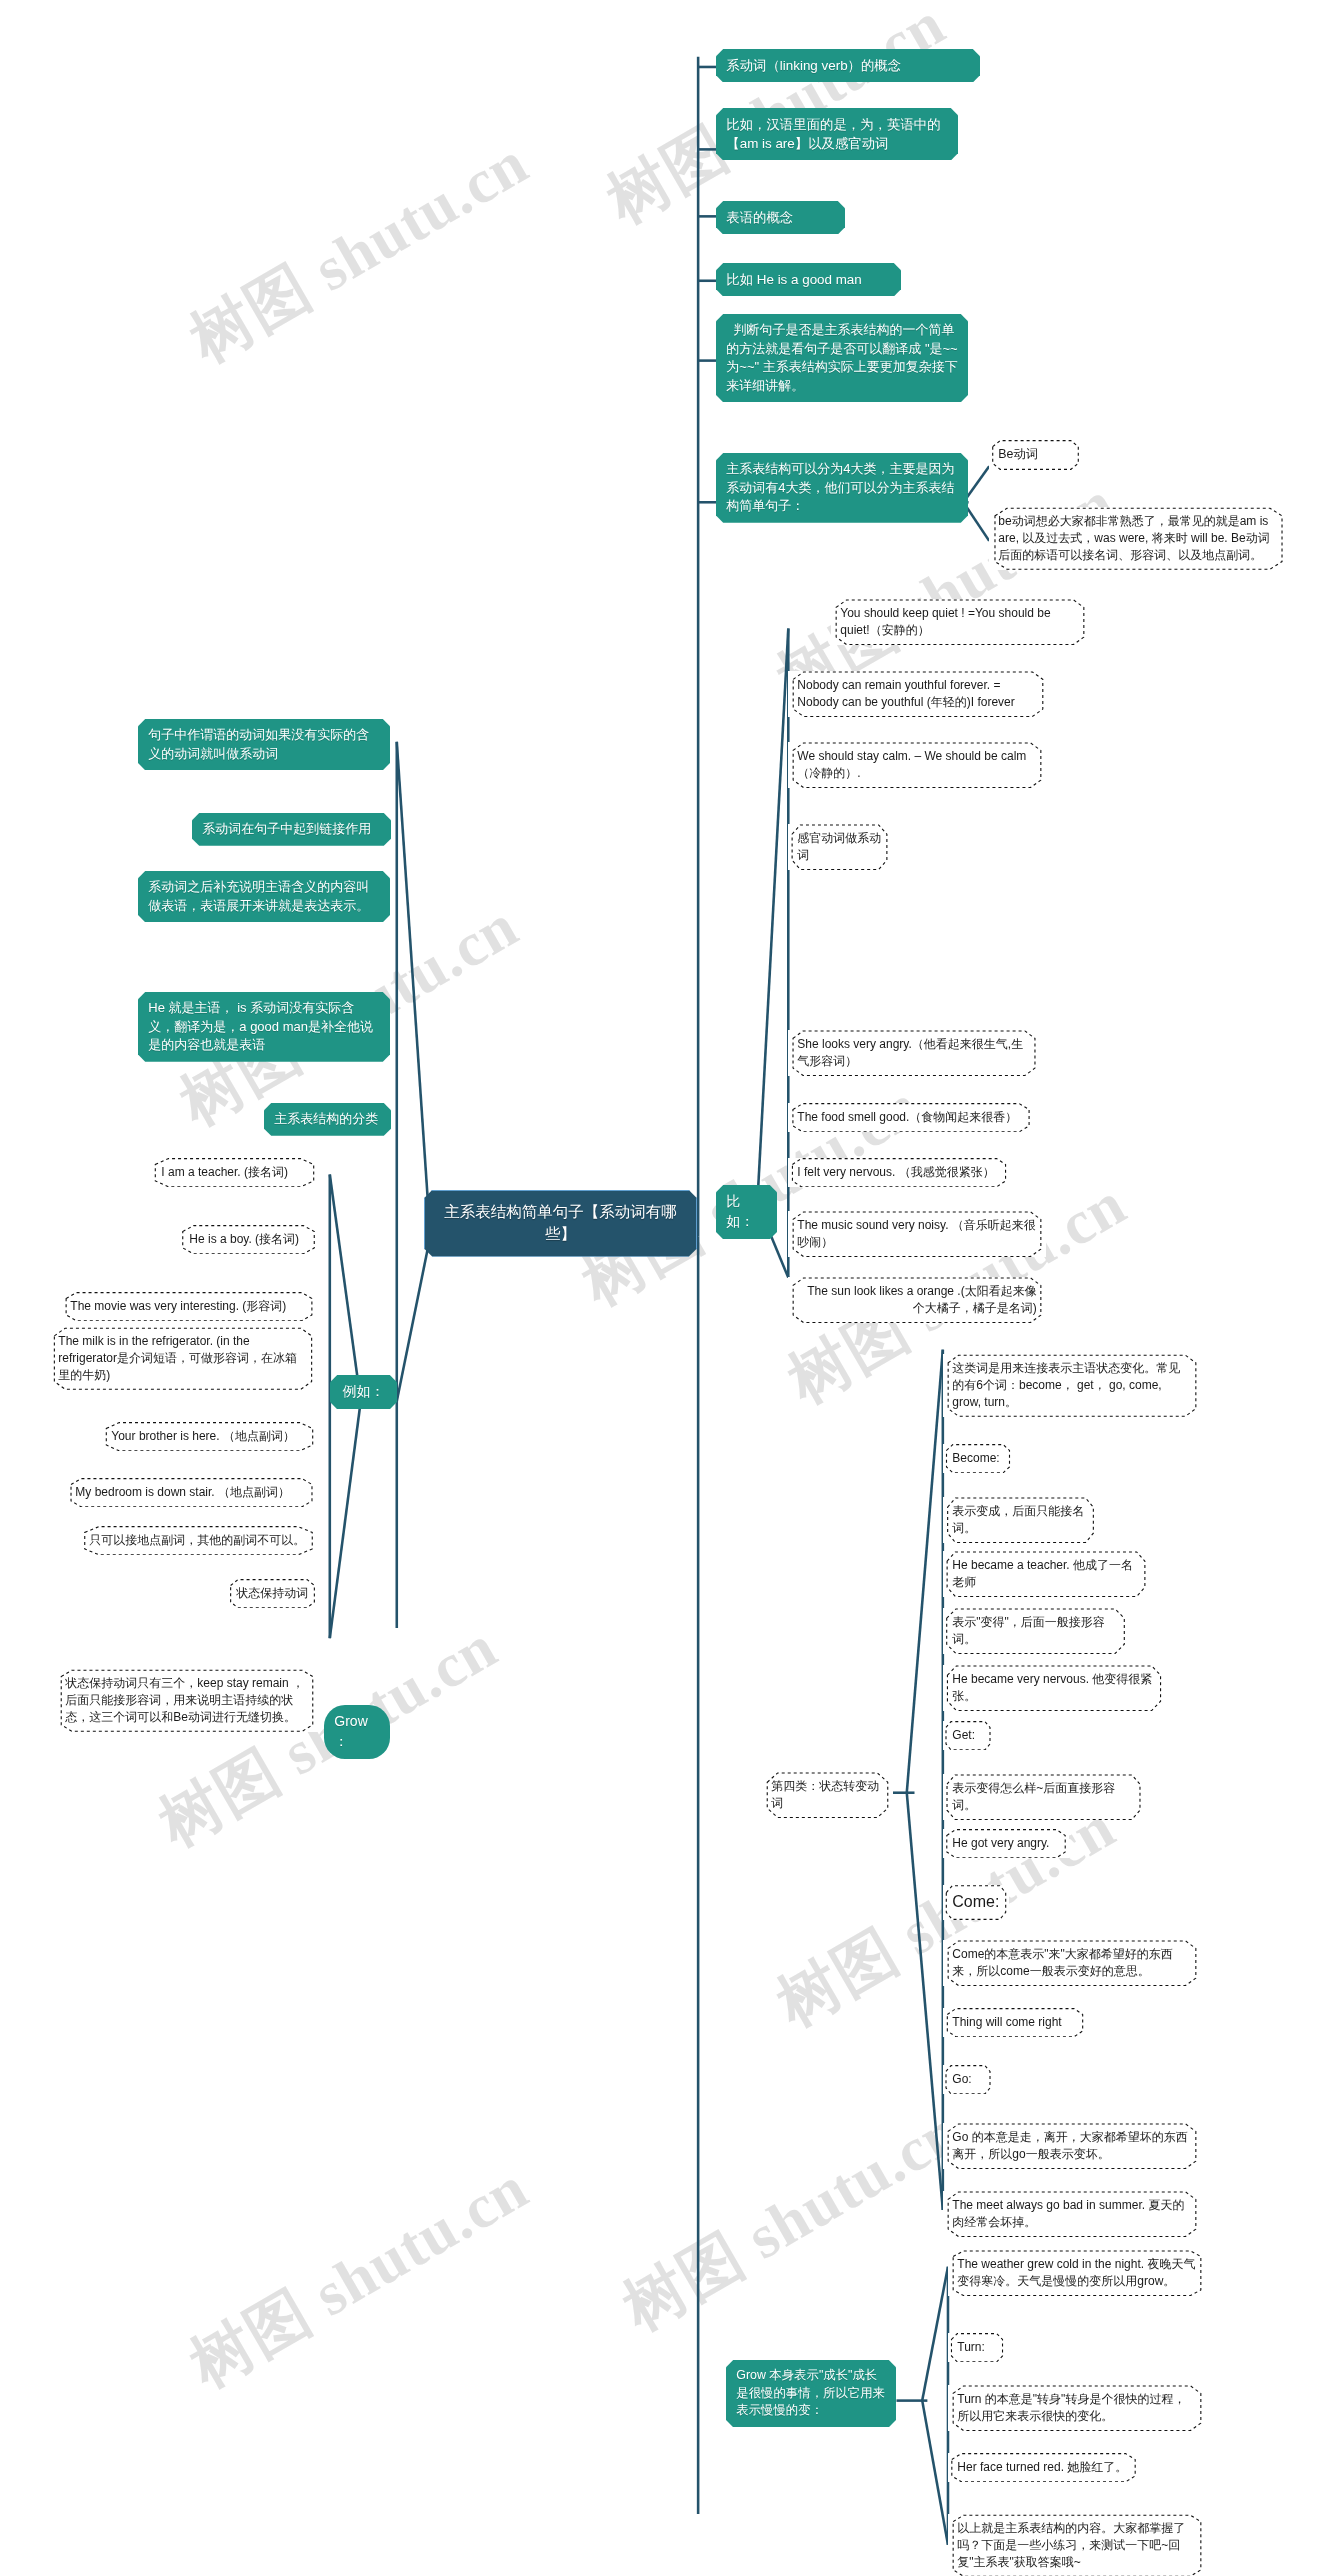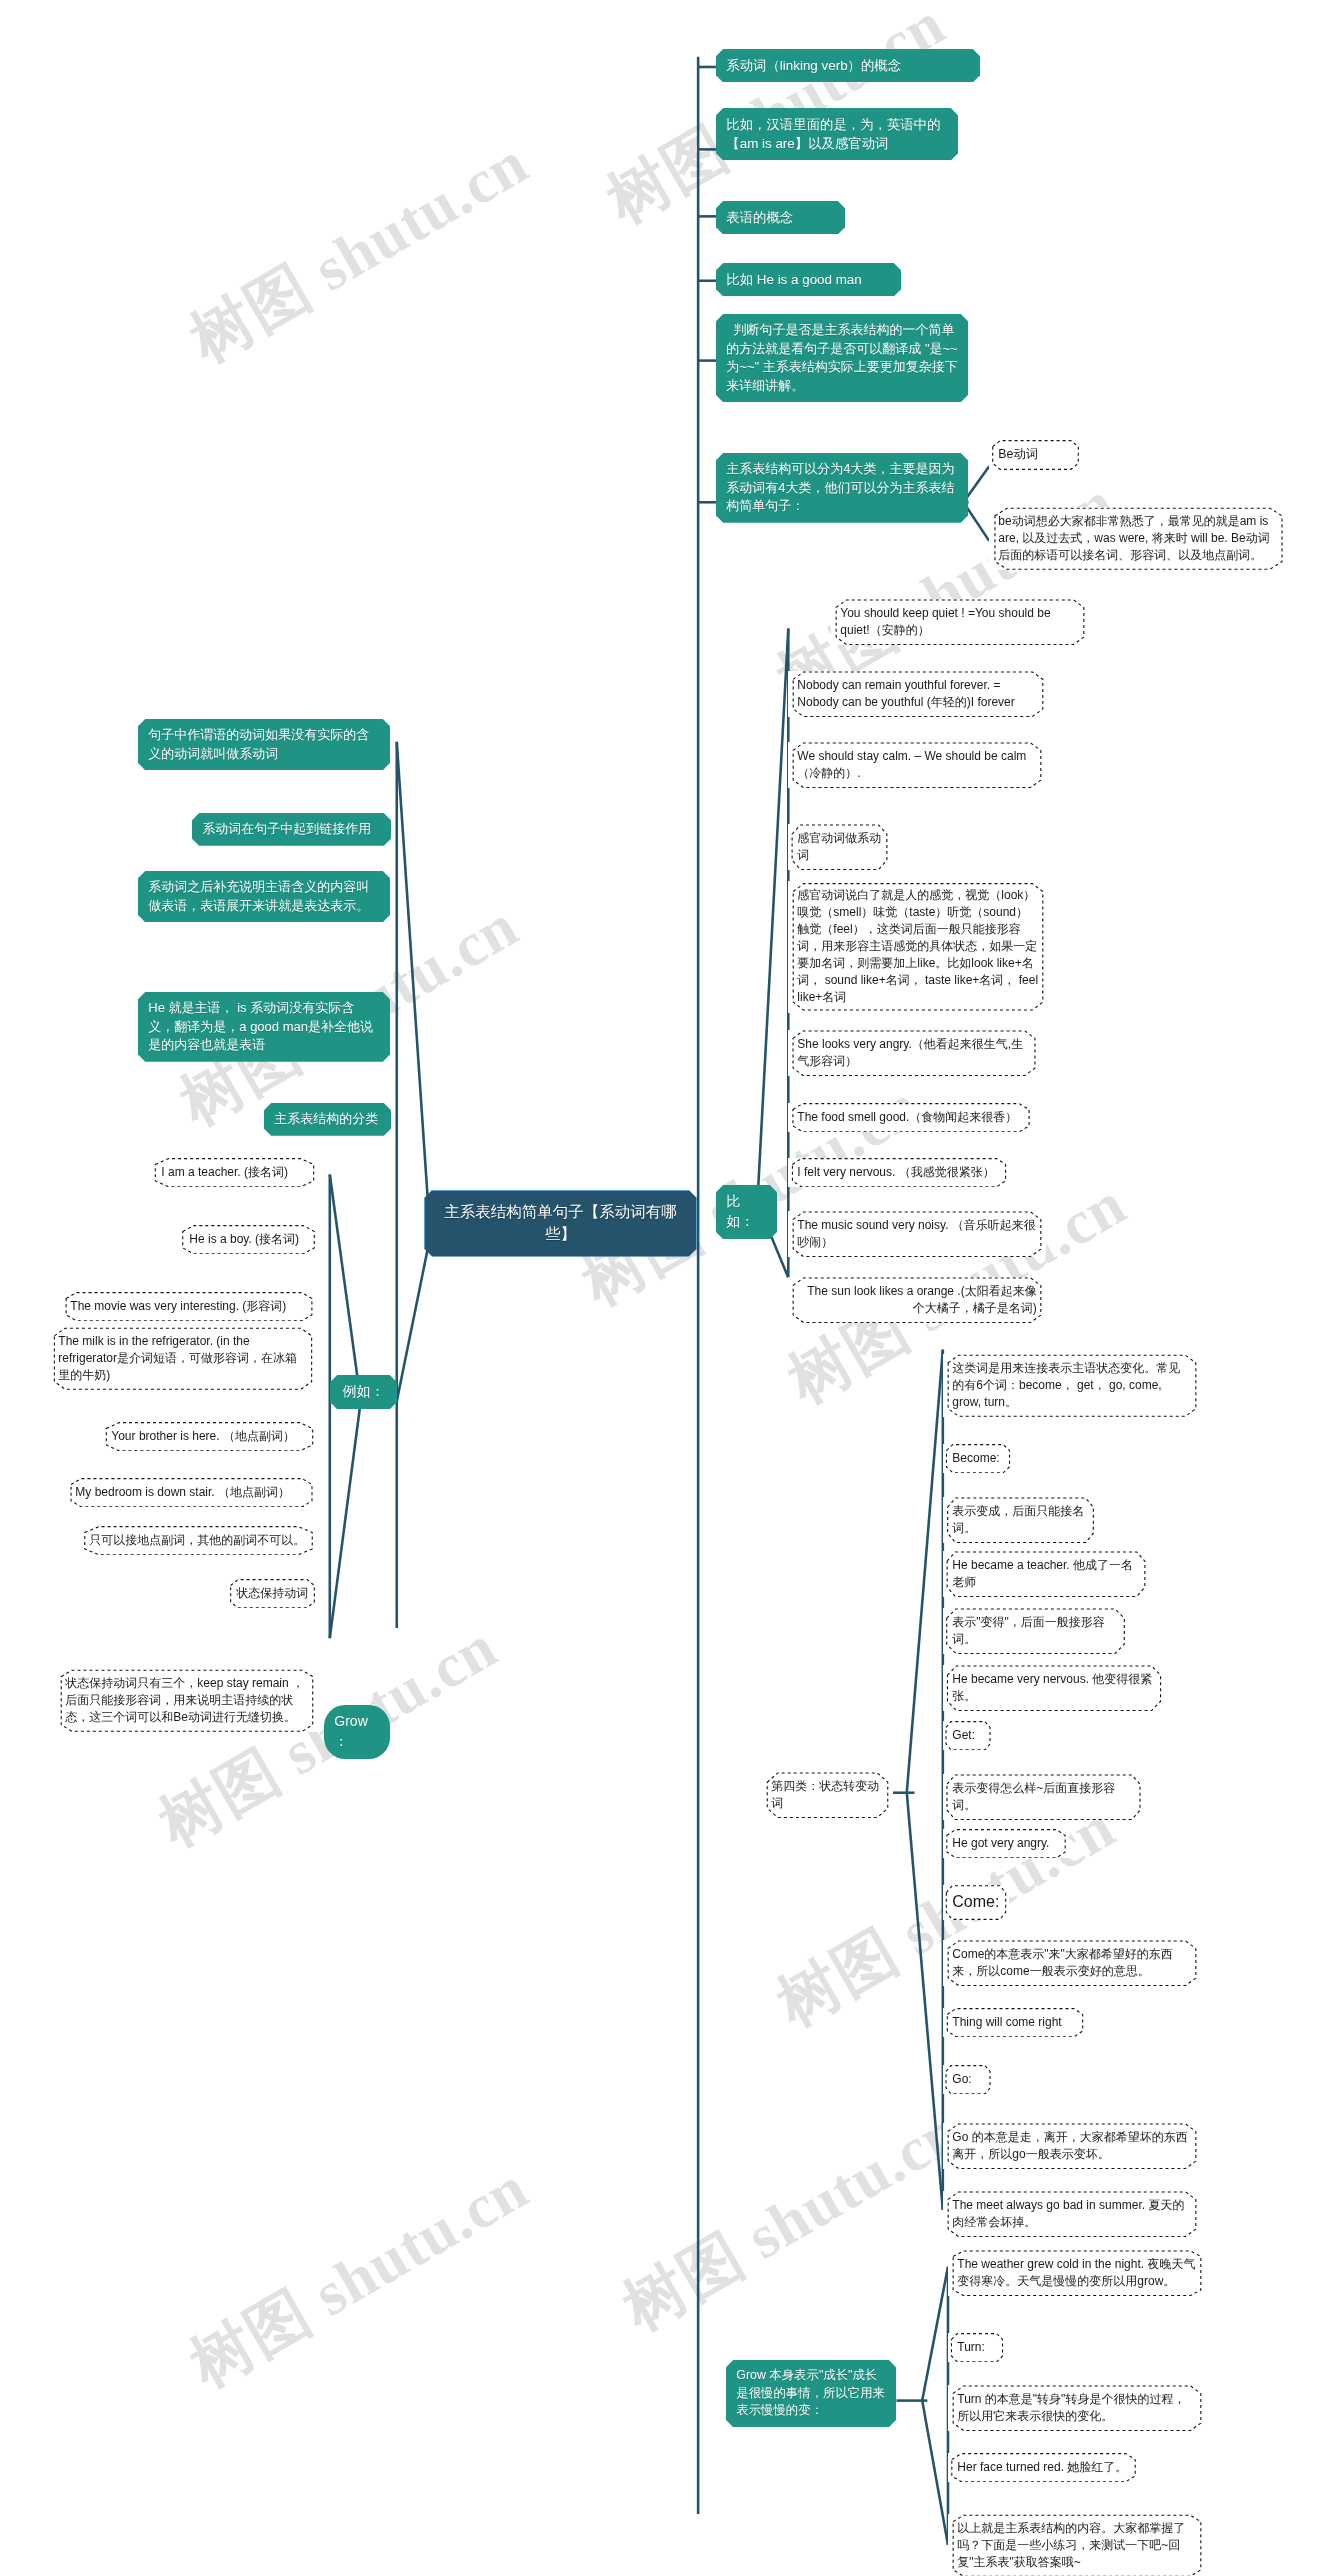--- a/index.html
+++ b/index.html
@@ -298,26 +298,20 @@
     <span class="txt">We should stay calm. – We should be calm（冷静的）.</span>
   </div>
 
   <div class="node n-dot" style="left:788px; top:824px; width:103px; font-size:12px;">
     <svg class="hex-svg" viewBox="0 0 100 100" preserveAspectRatio="none">
       <polygon points="4,22 12,2 88,2 96,22 96,78 88,98 12,98 4,78" fill="none" stroke="#111" stroke-width="1.1" stroke-dasharray="3 3" vector-effect="non-scaling-stroke"></polygon>
     </svg>
     <span class="txt">感官动词做系动词</span>
   </div>
 
-  <div class="node n-dot" style="left:788px; top:881px; width:260px; font-size:12px;">
-    <svg class="hex-svg" viewBox="0 0 100 100" preserveAspectRatio="none">
-      <polygon points="2,8 6,2 94,2 98,8 98,92 94,98 6,98 2,92" fill="none" stroke="#111" stroke-width="1.1" stroke-dasharray="3 3" vector-effect="non-scaling-stroke"></polygon>
-    </svg>
-    <span class="txt">感官动词说白了就是人的感觉，视觉（look） 嗅觉（smell）味觉（taste）听觉（sound）触觉（feel），这类词后面一般只能接形容词，用来形容主语感觉的具体状态，如果一定要加名词，则需要加上like。比如look like+名词， sound like+名词， taste like+名词， feel like+名词</span>
-  </div>
 
   <div class="node n-dot" style="left:788px; top:1030px; width:252px; font-size:12px;">
     <svg class="hex-svg" viewBox="0 0 100 100" preserveAspectRatio="none">
       <polygon points="2,18 6,2 94,2 98,18 98,82 94,98 6,98 2,82" fill="none" stroke="#111" stroke-width="1.1" stroke-dasharray="3 3" vector-effect="non-scaling-stroke"></polygon>
     </svg>
     <span class="txt">She looks very angry.（他看起来很生气,生气形容词）</span>
   </div>
 
   <div class="node n-dot" style="left:788px; top:1103px; width:246px; font-size:12px;">
     <svg class="hex-svg" viewBox="0 0 100 100" preserveAspectRatio="none">

